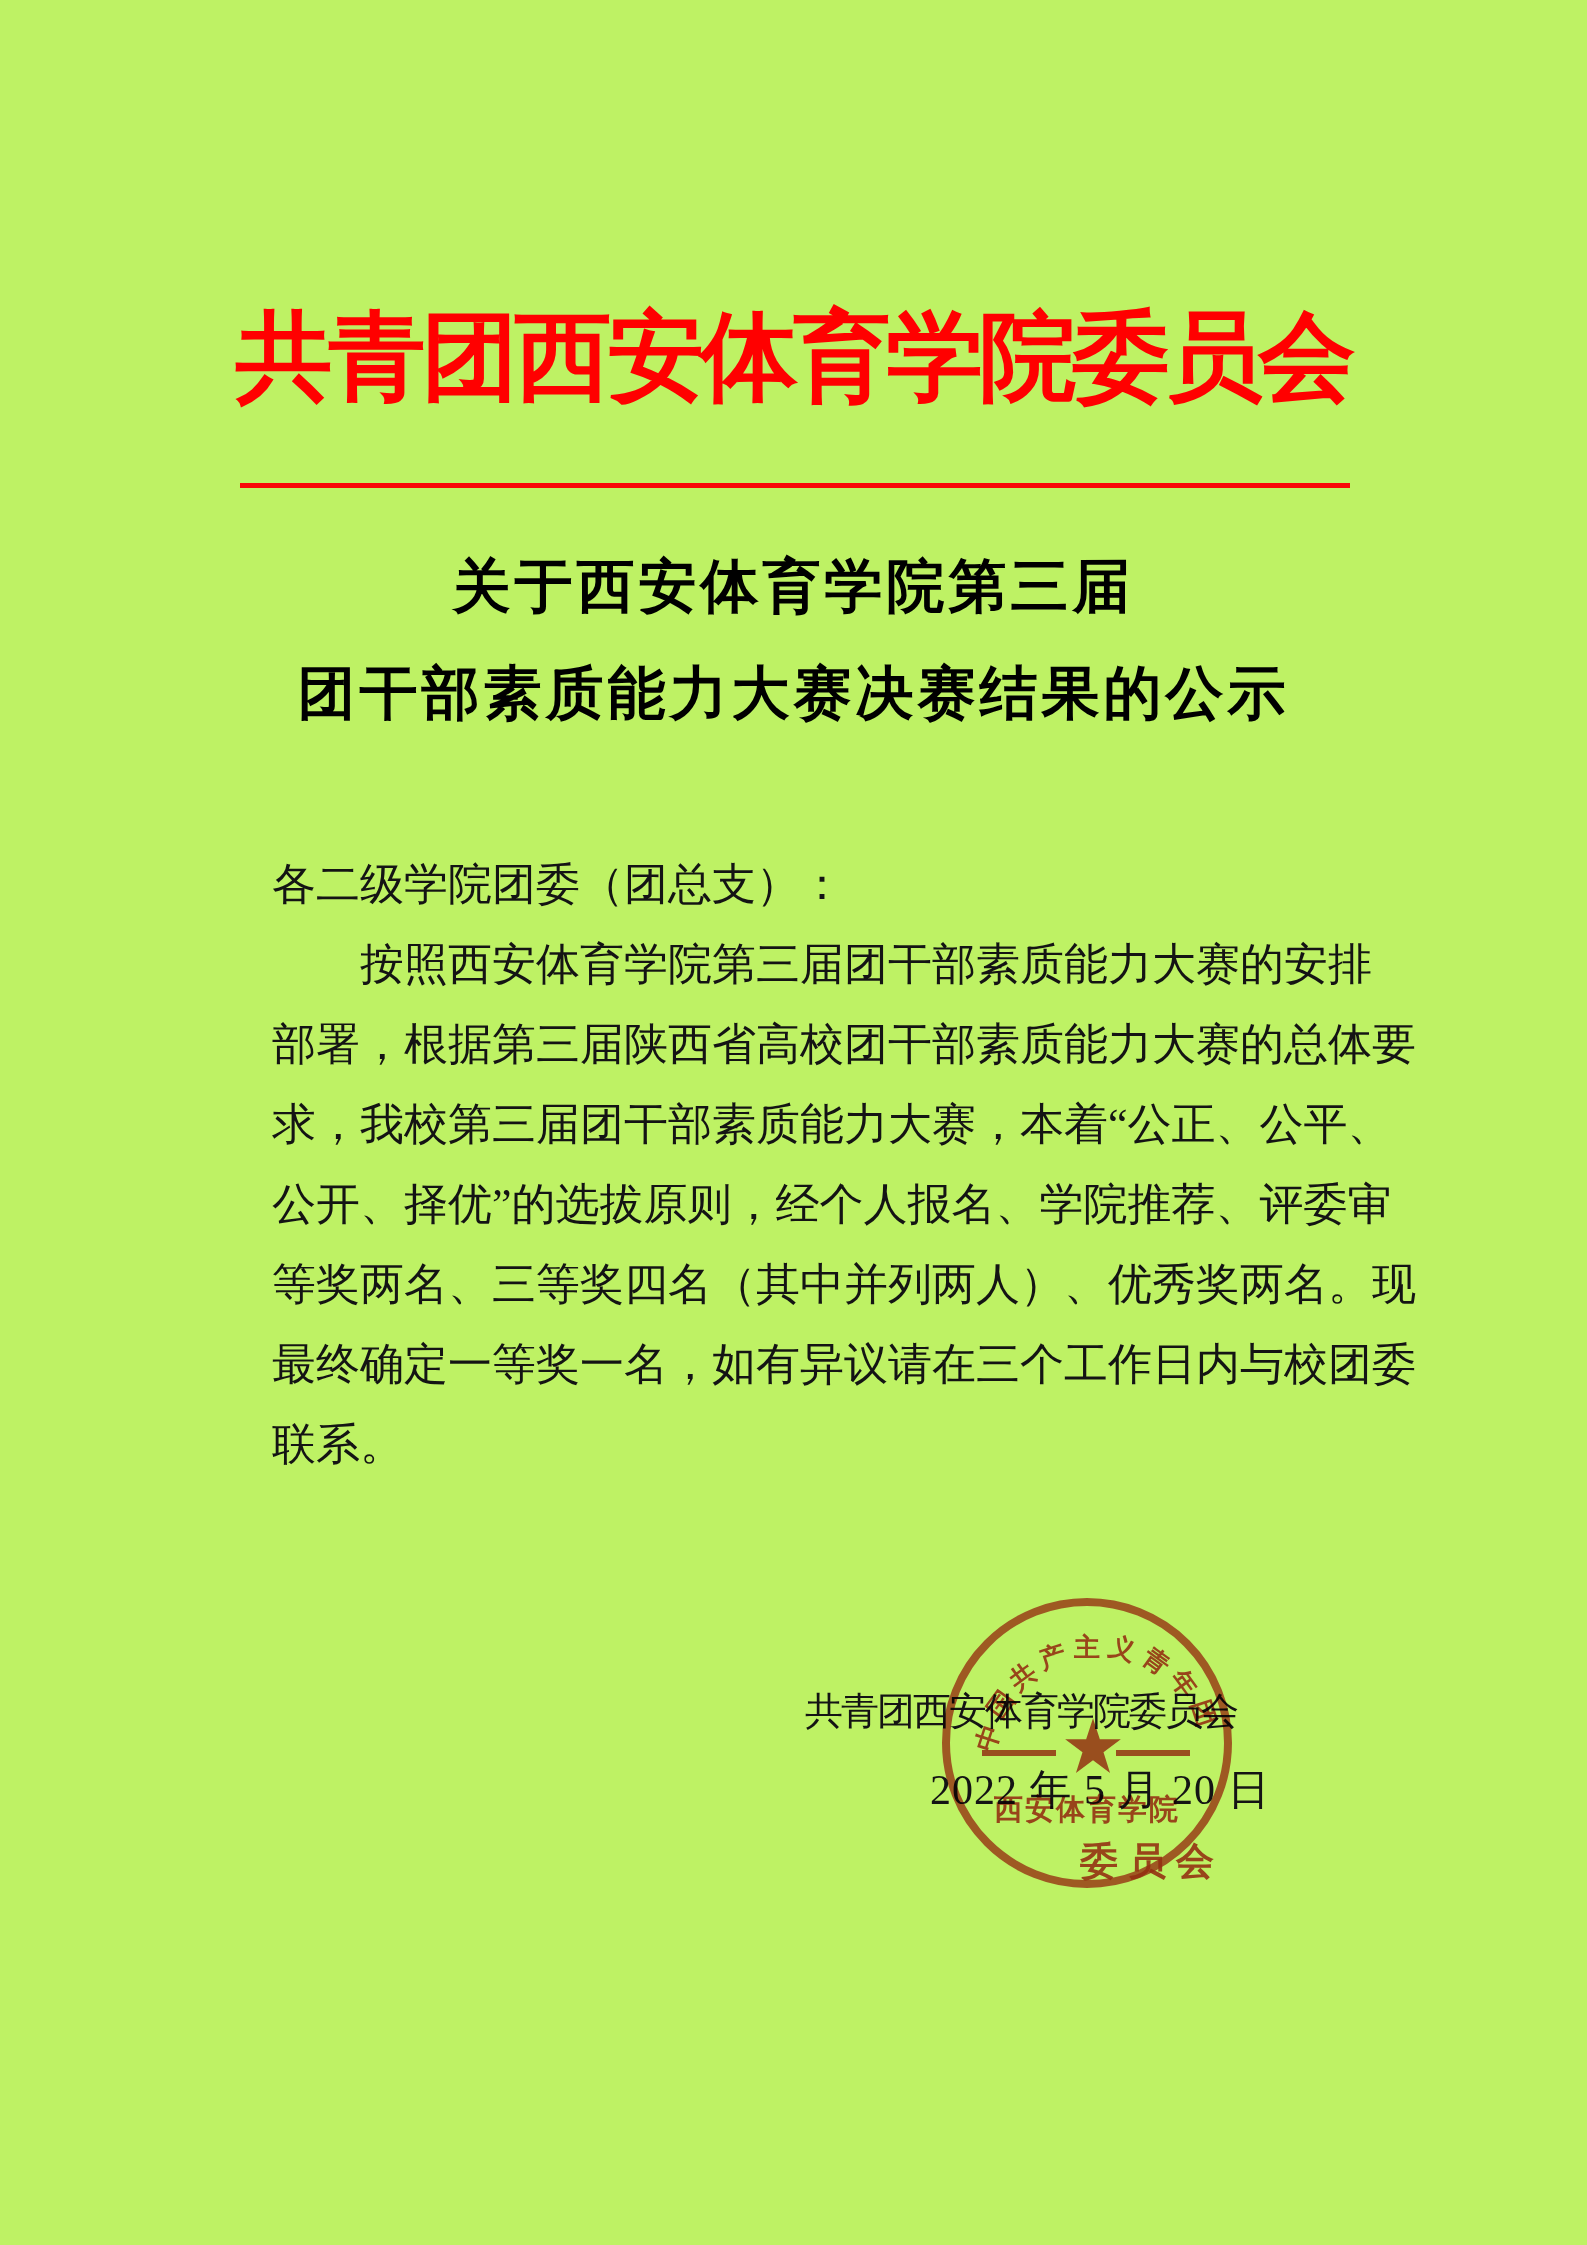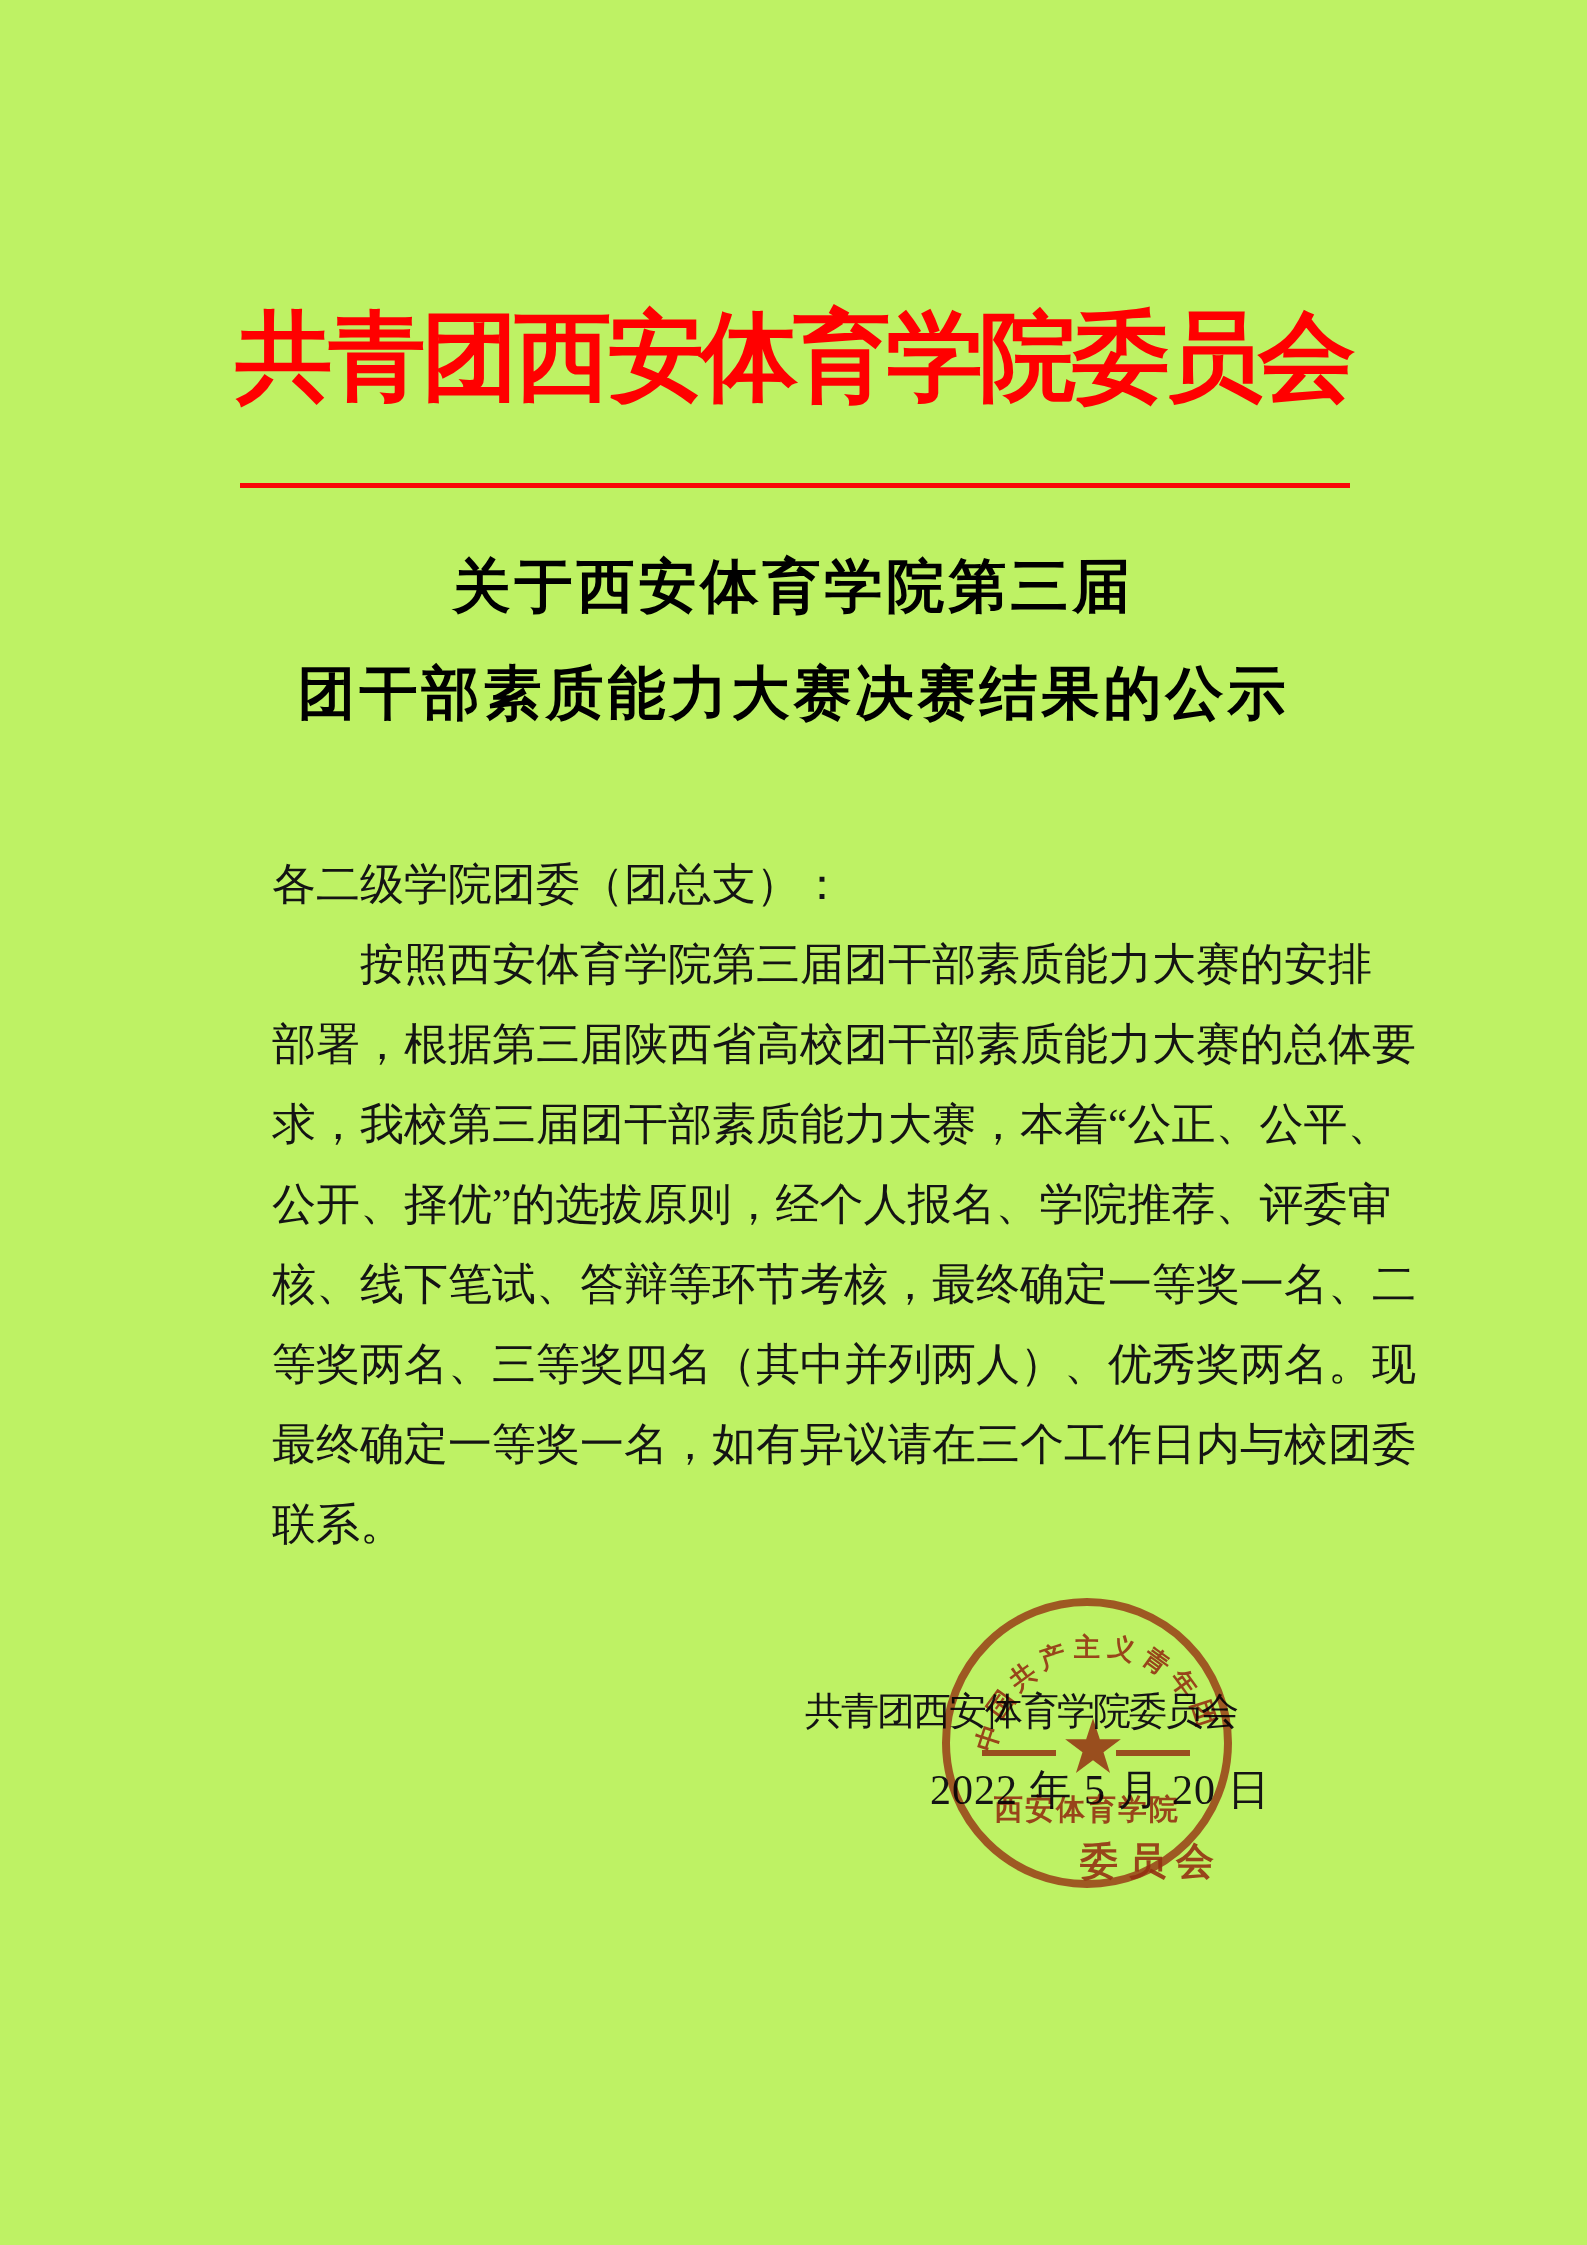--- a/index.html
+++ b/index.html
@@ -158,21 +158,20 @@
   <div class="doc-title l1">关于西安体育学院第三届</div>
 
   <div class="doc-title l2">团干部素质能力大赛决赛结果的公示</div>
 
   <div class="body-block">
     <div class="bline plain">各二级学院团委（团总支）：</div>
     <div class="bline indent">按照西安体育学院第三届团干部素质能力大赛的安排</div>
     <div class="bline">部署，根据第三届陕西省高校团干部素质能力大赛的总体要</div>
     <div class="bline">求，我校第三届团干部素质能力大赛，本着“公正、公平、</div>
     <div class="bline">公开、择优”的选拔原则，经个人报名、学院推荐、评委审</div>
-    <div class="bline">核、线下笔试、答辩等环节考核，最终确定一等奖一名、二</div>
     <div class="bline">等奖两名、三等奖四名（其中并列两人）、优秀奖两名。现</div>
     <div class="bline">最终确定一等奖一名，如有异议请在三个工作日内与校团委</div>
     <div class="bline plain">联系。</div>
   </div>
 
   <div class="sig-org">共青团西安体育学院委员会</div>
 
   <div class="sig-date">2022 年 5 月 20 日</div>
 
   <div class="seal">

